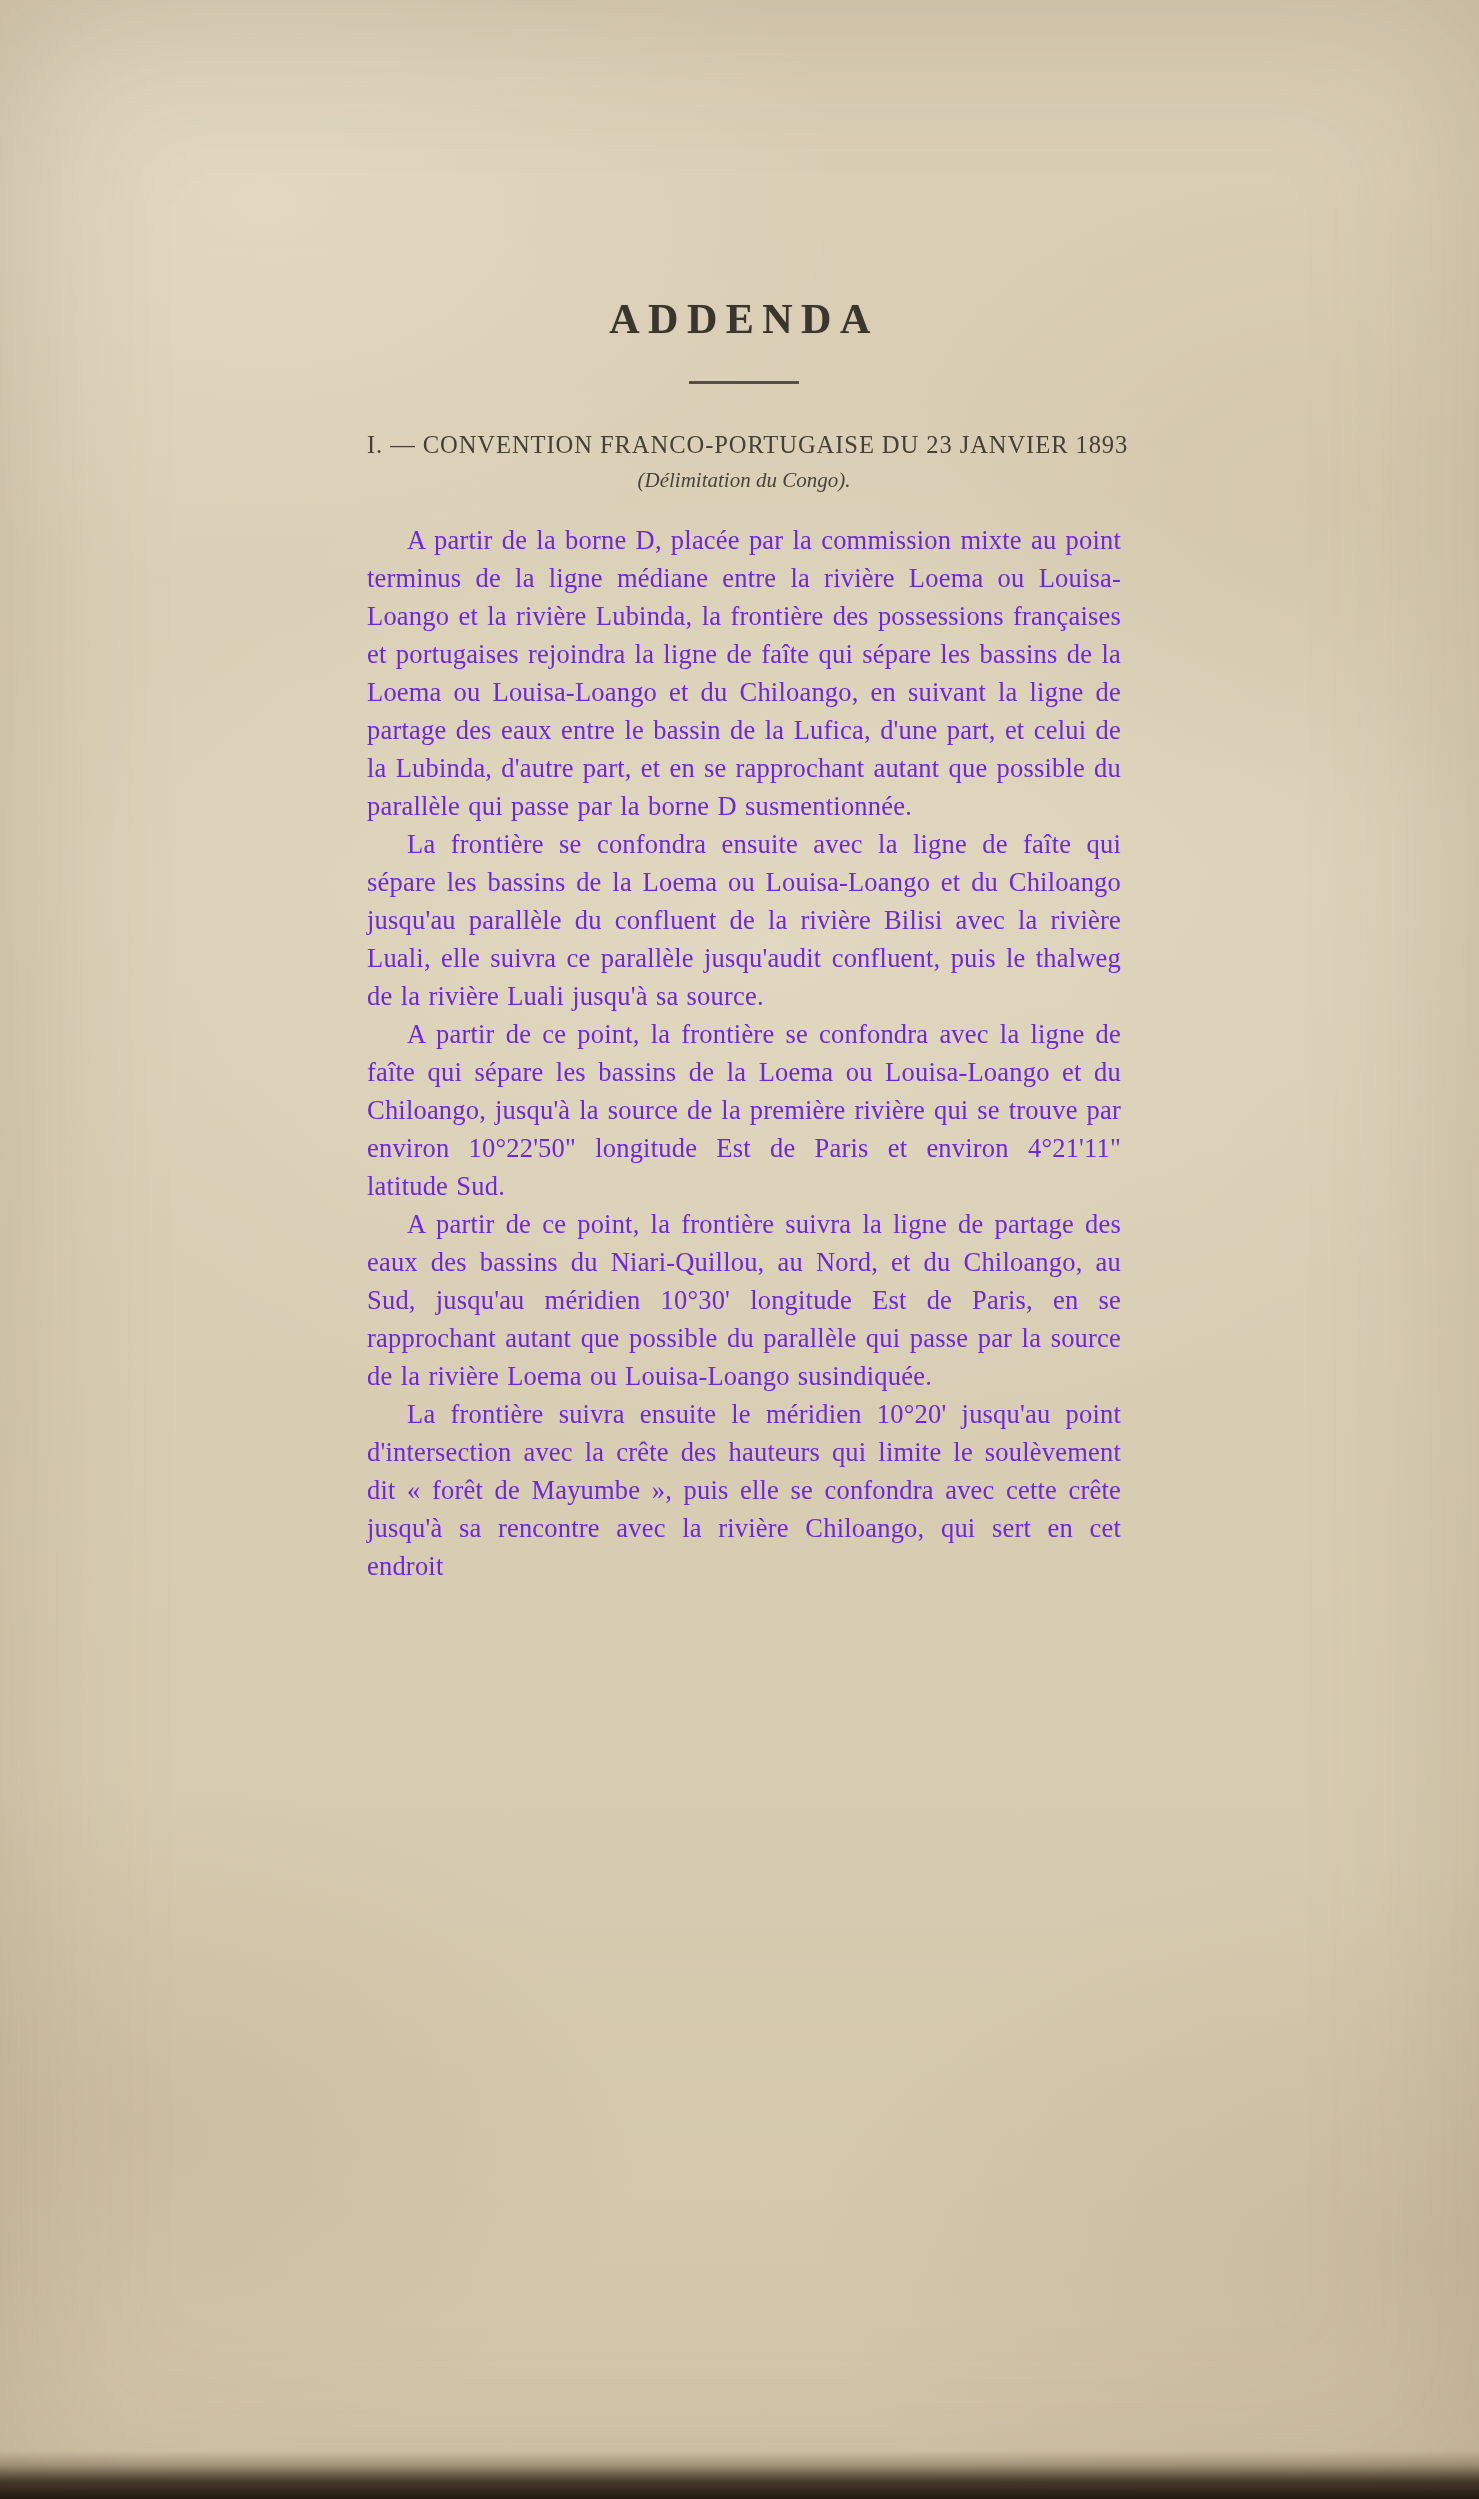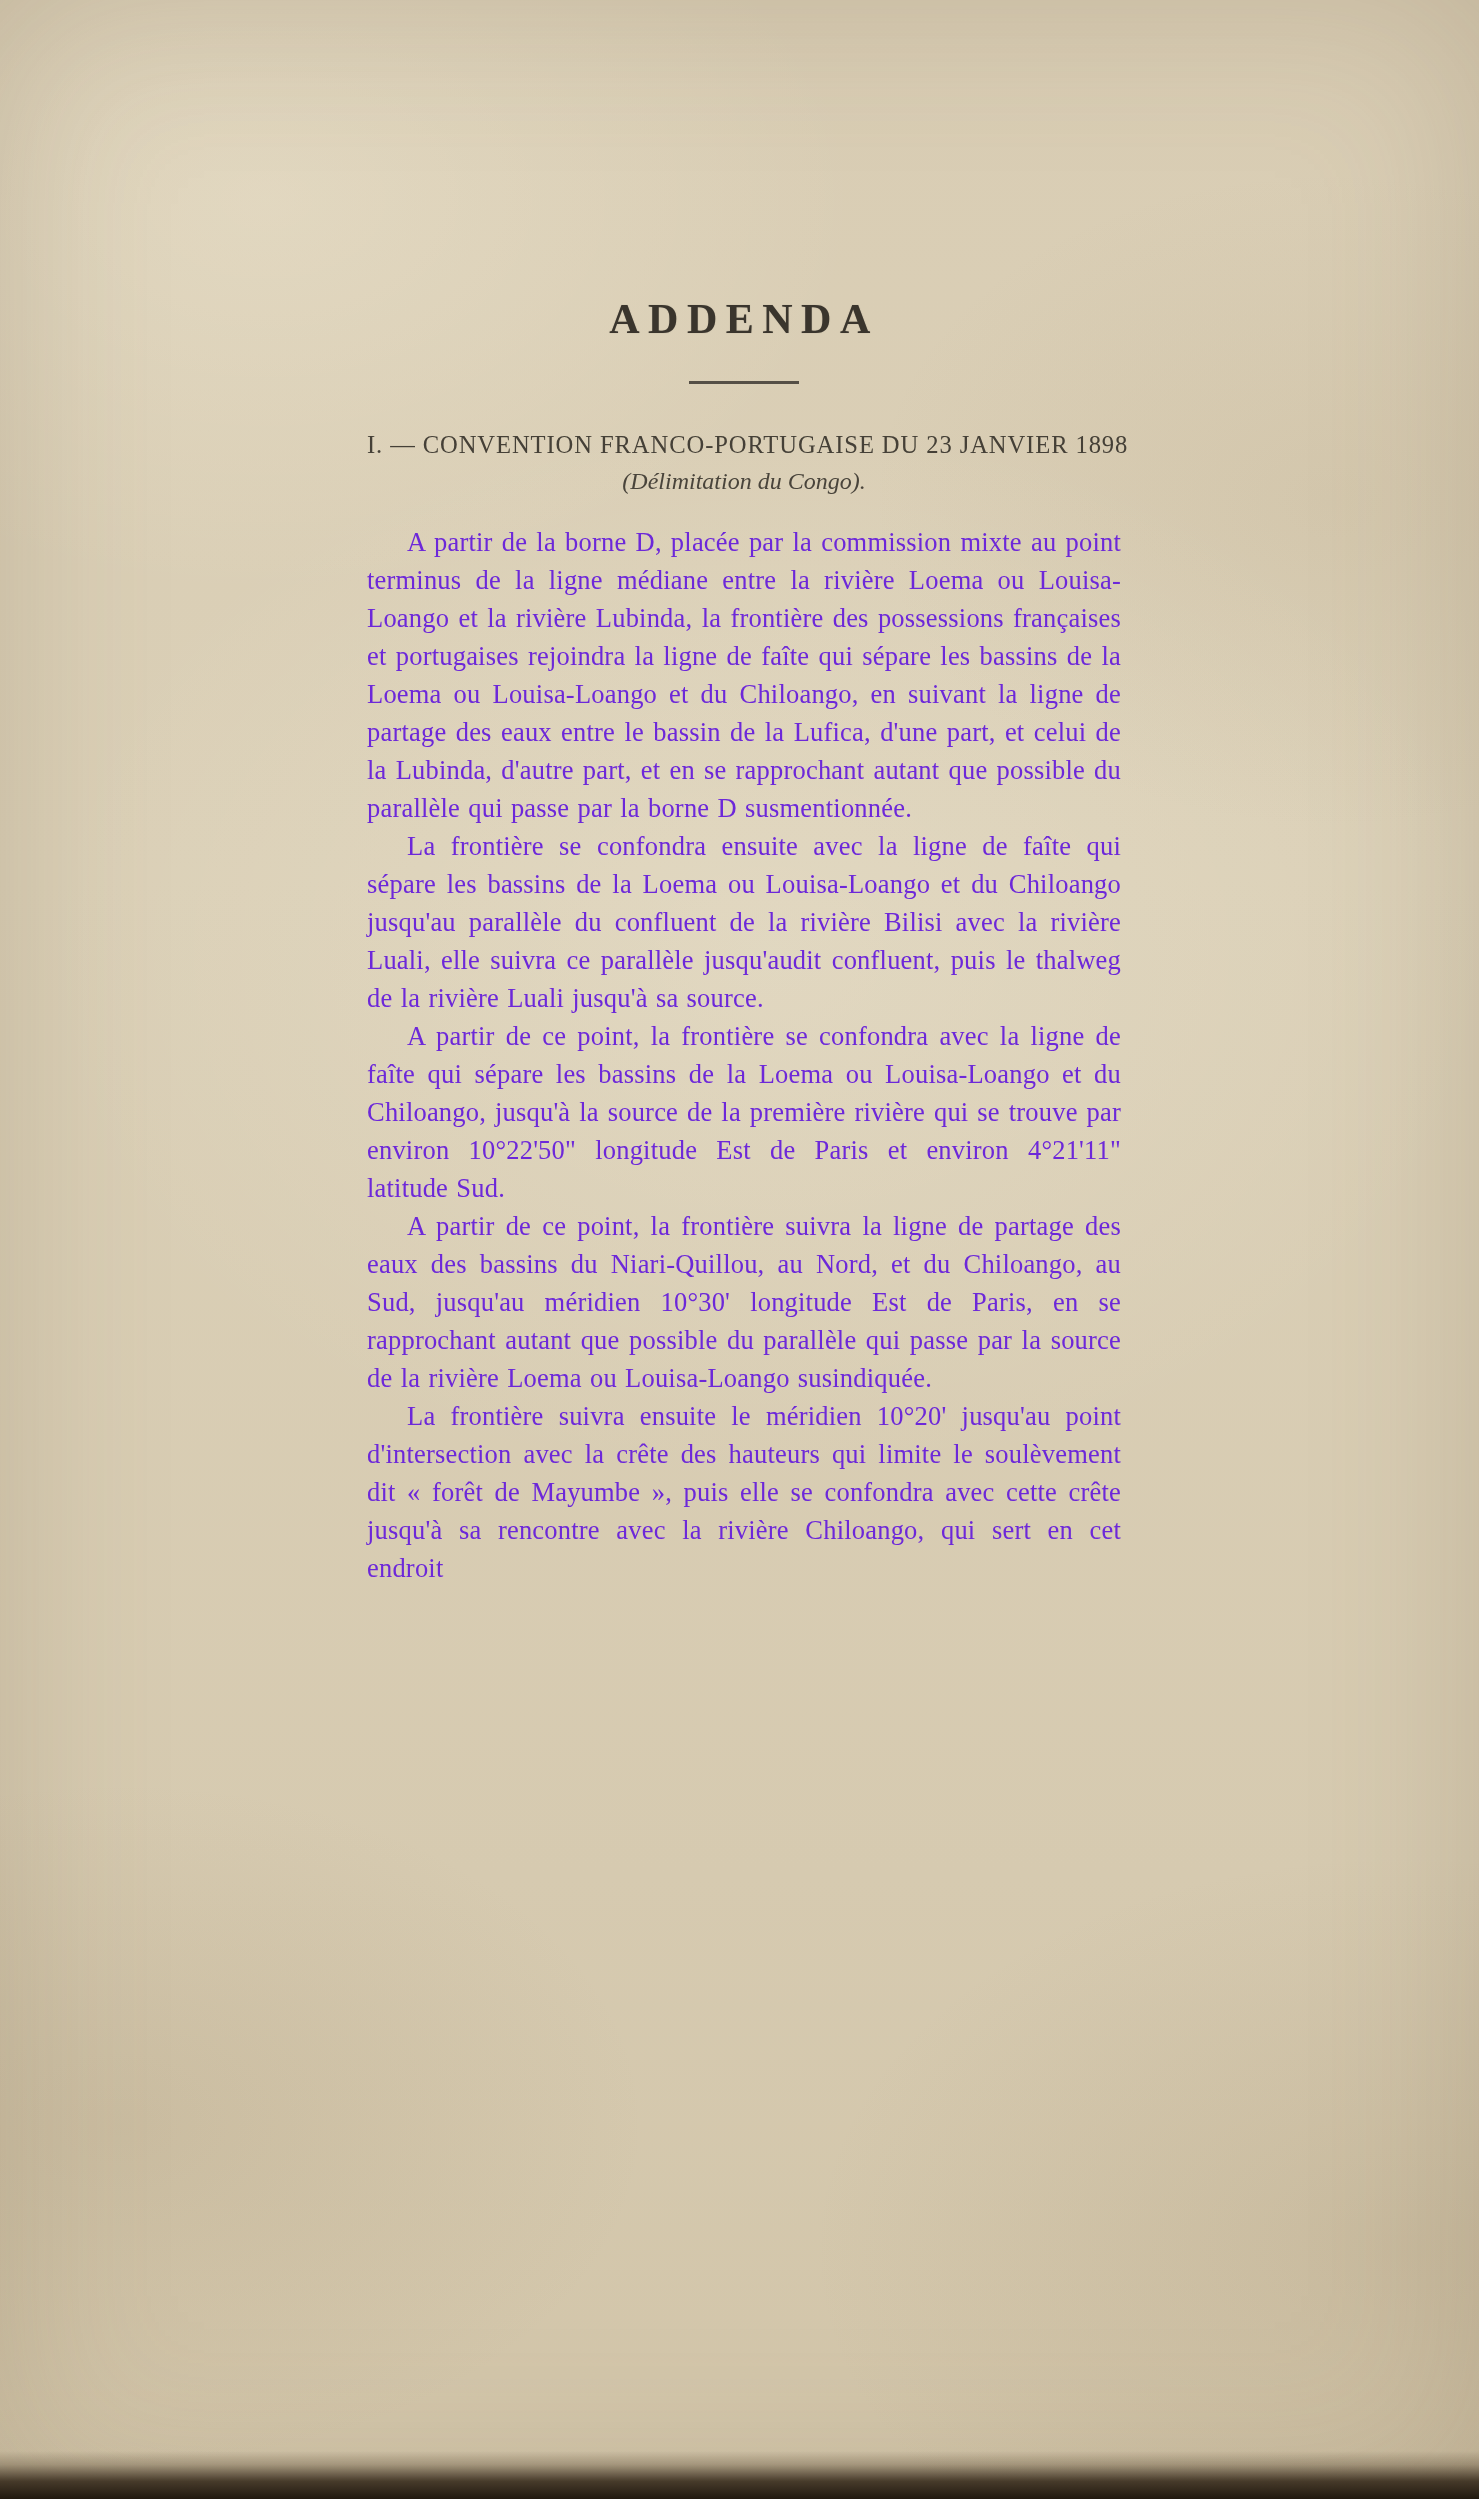--- a/index.html
+++ b/index.html
@@ -66,21 +66,21 @@
     font-weight: normal;
     letter-spacing: 0.9px;
     color: #454037;
     white-space: nowrap;
   }
 
   .section-subtitle {
     margin-top: 9.4px;
     text-align: center;
     font-style: italic;
-    font-size: 24px;
+    font-size: 21px;
     color: #49443b;
   }
 
   .body-text {
     margin-top: 28px;
     font-size: 26.5px;
     line-height: 38px;
     text-align: justify;
     letter-spacing: 0.2px;
     word-spacing: 1.4px;
@@ -109,21 +109,21 @@
 
 <div class="paper"></div>
 <div class="vignette"></div>
 
 <div class="content">
 
   <h1 class="title">ADDENDA</h1>
 
   <div class="title-divider"></div>
 
-  <h2 class="section-heading">I. — CONVENTION FRANCO-PORTUGAISE DU 23 JANVIER 1898</h2>
+  <h2 class="section-heading">I. — CONVENTION FRANCO-PORTUGAISE DU 23 JANVIER 1893</h2>
 
   <div class="section-subtitle">(Délimitation du Congo).</div>
 
   <div class="body-text">
     <p>A partir de la borne D, placée par la commission mixte au point terminus de la ligne médiane entre la rivière Loema ou Louisa-Loango et la rivière Lubinda, la frontière des possessions françaises et portugaises rejoindra la ligne de faîte qui sépare les bassins de la Loema ou Louisa-Loango et du Chiloango, en suivant la ligne de partage des eaux entre le bassin de la Lufica, d'une part, et celui de la Lubinda, d'autre part, et en se rapprochant autant que possible du parallèle qui passe par la borne D susmentionnée.</p>
     <p>La frontière se confondra ensuite avec la ligne de faîte qui sépare les bassins de la Loema ou Louisa-Loango et du Chiloango jusqu'au parallèle du confluent de la rivière Bilisi avec la rivière Luali, elle suivra ce parallèle jusqu'audit confluent, puis le thalweg de la rivière Luali jusqu'à sa source.</p>
     <p>A partir de ce point, la frontière se confondra avec la ligne de faîte qui sépare les bassins de la Loema ou Louisa-Loango et du Chiloango, jusqu'à la source de la première rivière qui se trouve par environ 10°22'50" longitude Est de Paris et environ 4°21'11" latitude Sud.</p>
     <p>A partir de ce point, la frontière suivra la ligne de partage des eaux des bassins du Niari-Quillou, au Nord, et du Chiloango, au Sud, jusqu'au méridien 10°30' longitude Est de Paris, en se rapprochant autant que possible du parallèle qui passe par la source de la rivière Loema ou Louisa-Loango susindiquée.</p>
     <p>La frontière suivra ensuite le méridien 10°20' jusqu'au point d'intersection avec la crête des hauteurs qui limite le soulèvement dit « forêt de Mayumbe », puis elle se confondra avec cette crête jusqu'à sa rencontre avec la rivière Chiloango, qui sert en cet endroit</p>
   </div>

